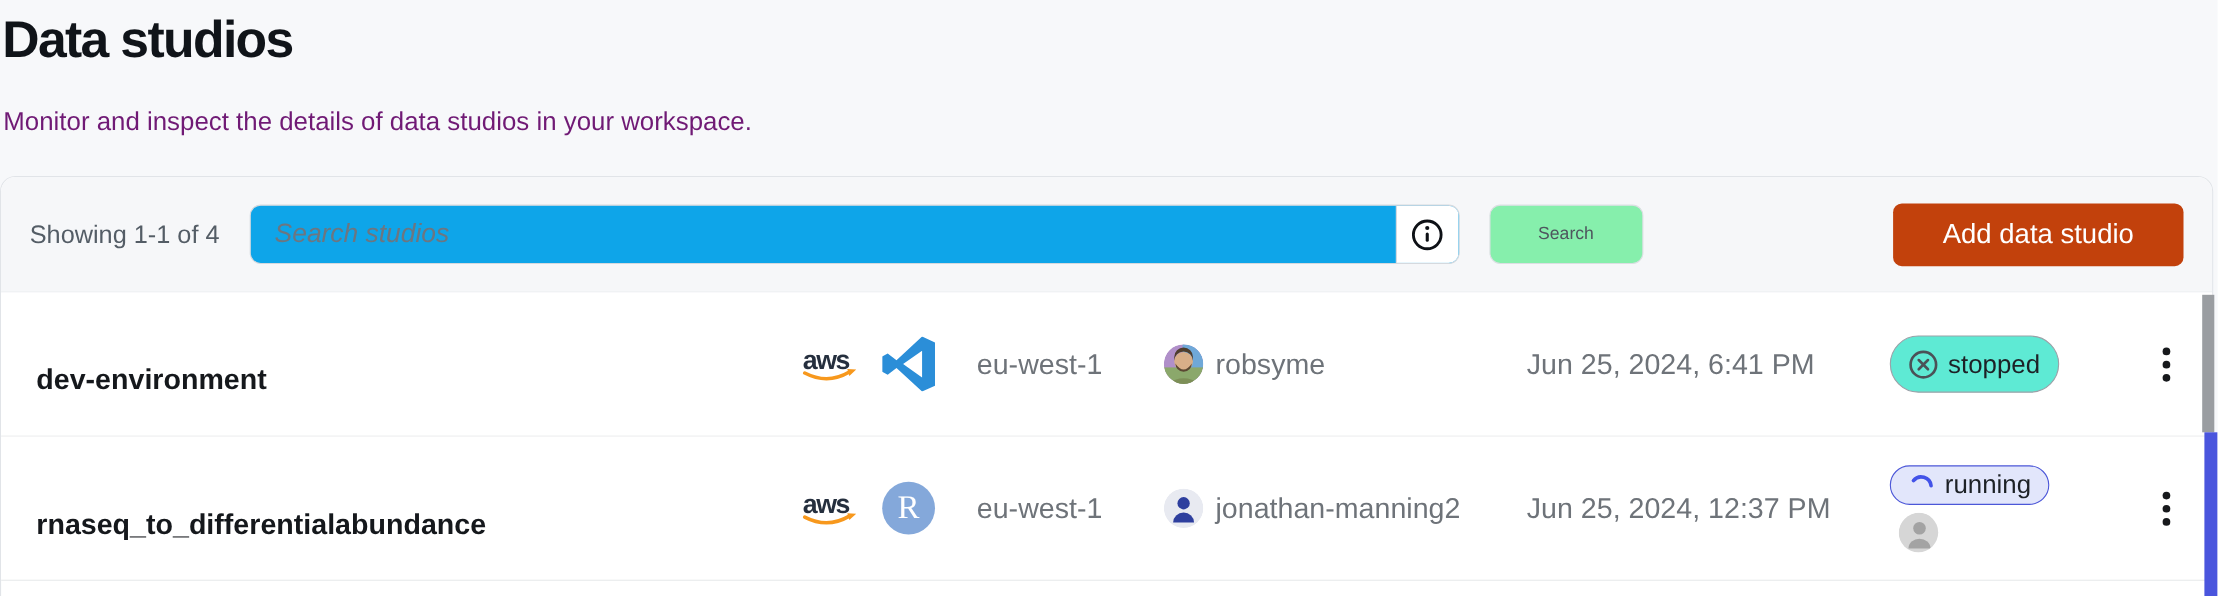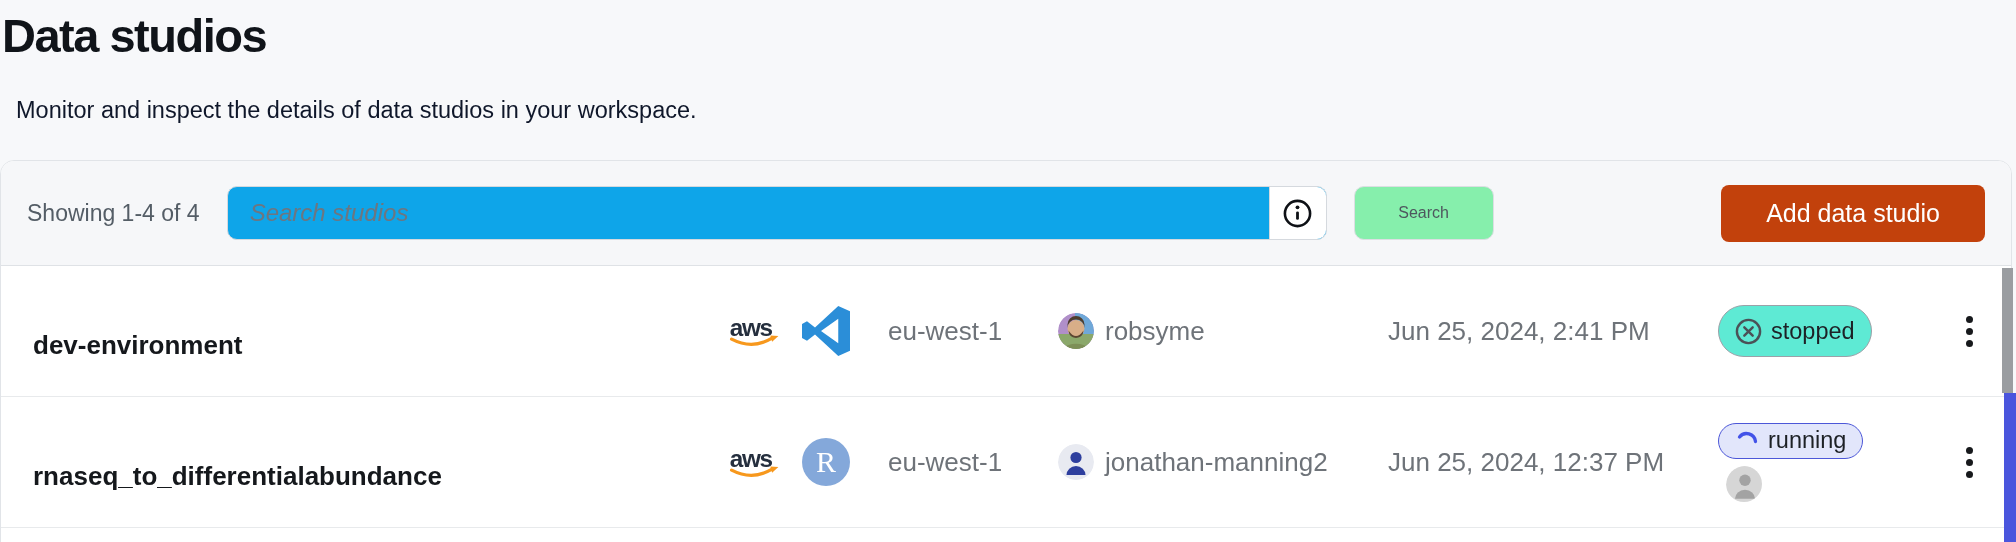--- a/index.html
+++ b/index.html
@@ -8,22 +8,22 @@
     background:#f7f8fa;
     font-family:"Liberation Sans", sans-serif;
     color:#15181d;
     position:relative;
   }
   .page-title {
     position:absolute; left:2px; top:8px;
     font-size:47px; font-weight:700; letter-spacing:-1.5px; color:#101419;
   }
   .page-subtitle {
-    position:absolute; left:16px; top:97px;
-    font-size:23.5px; color:#0f172a;
+    position:absolute; left:3px; top:97px;
+    font-size:23.5px; color:#701a75;
   }
   .card {
     position:absolute; left:0; top:160px; width:2012px; height:400px;
     background:#fff; border:1px solid #e1e4e8;
     border-radius:14px 14px 0 0;
   }
   .card-header {
     height:105px; background:#f6f7f9;
     border-bottom:1px solid #dfe2e6; border-radius:13px 13px 0 0;
     display:flex; align-items:center; padding:0 26px;
@@ -89,21 +89,21 @@
   .scroll-accent { position:absolute; right:0; top:393px; width:12px; height:149px; background:#4a55dd; }
 </style>
 </head>
 <body>
 
 <h1 class="page-title">Data studios</h1>
 <div class="page-subtitle">Monitor and inspect the details of data studios in your workspace.</div>
 
 <div class="card">
   <div class="card-header">
-    <span class="showing">Showing 1-4 of 4</span>
+    <span class="showing">Showing 1-1 of 4</span>
 
     <div class="search-wrap">
       <input class="search-input" type="text" placeholder="Search studios" style="">
       <div class="search-info">
         <svg width="31" height="31" viewBox="0 0 31 31">
           <circle cx="15.5" cy="15.5" r="12.6" stroke="#0e1116" stroke-width="2.6" fill="none"></circle>
           <rect x="14.1" y="13.4" width="2.8" height="8.4" rx="1.4" fill="#0e1116"></rect>
           <circle cx="15.5" cy="9.3" r="1.9" fill="#0e1116"></circle>
         </svg>
       </div>
@@ -145,21 +145,21 @@
             <circle cx="18" cy="15.5" r="8.5" fill="#d8ae88"></circle>
             <path d="M9.5 15 A8.5 8.5 0 0 1 26.5 15 L26.5 11.5 A8.5 8.5 0 0 0 9.5 11.5 Z" fill="#4e3d2d"></path>
             <path d="M10.5 17.5 Q18 28.5 25.5 17.5 Q25 24.5 18 25 Q11 24.5 10.5 17.5 Z" fill="#5b4732"></path>
             <path d="M3 36 Q18 25.5 33 36 Z" fill="#7d8f57"></path>
           </g>
         </svg>
       </span>
       <span class="cell-gray">robsyme</span>
     </div>
 
-    <span class="cell-gray">Jun 25, 2024, 2:41 PM</span>
+    <span class="cell-gray">Jun 25, 2024, 6:41 PM</span>
 
     <div>
       <span class="badge badge-stopped">
         <svg width="27" height="27" viewBox="0 0 27 27">
           <circle cx="13.5" cy="13.5" r="11.6" stroke="#4b5157" stroke-width="2.4" fill="none"></circle>
           <path d="M9.3 9.3 L17.7 17.7 M17.7 9.3 L9.3 17.7" stroke="#4b5157" stroke-width="2.4" stroke-linecap="round"></path>
         </svg>
         <span>stopped</span>
       </span>
     </div>

